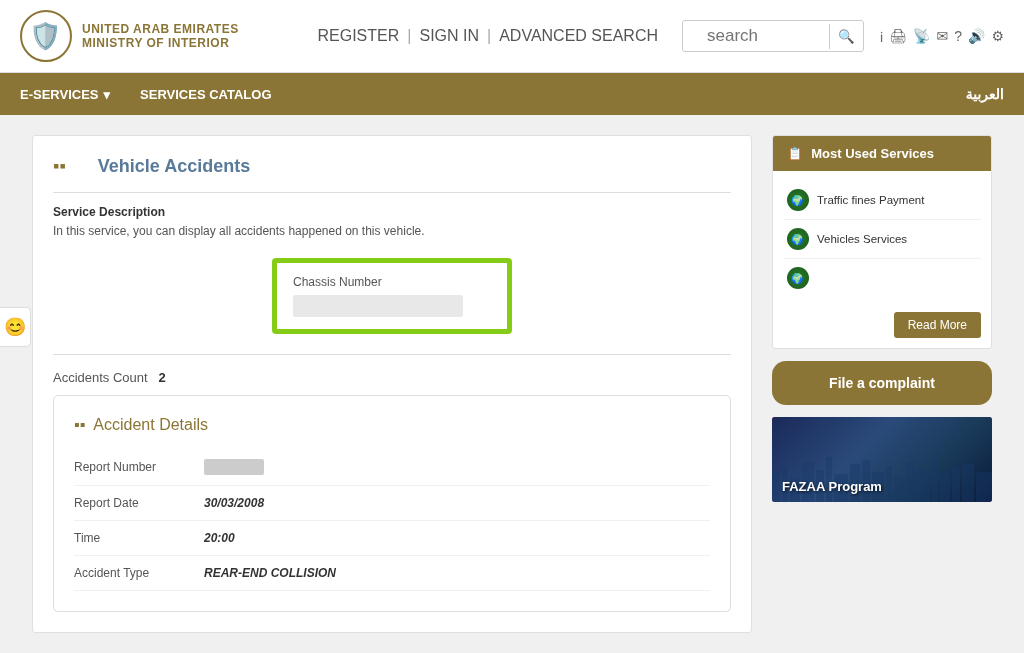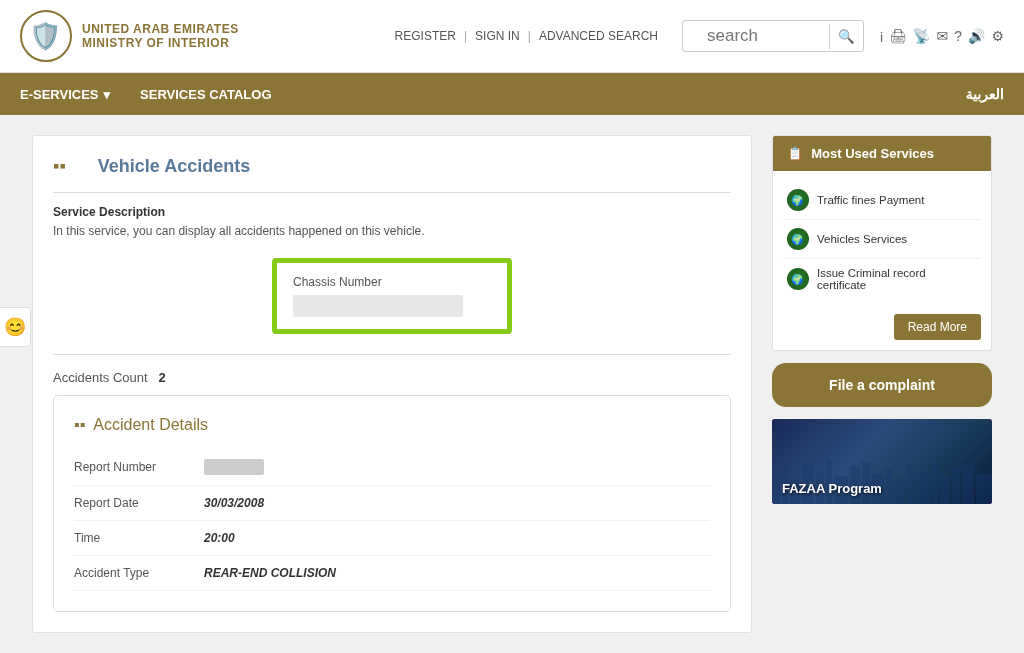--- a/index.html
+++ b/index.html
@@ -6,21 +6,21 @@
     body { font-family: Arial, sans-serif; font-size: 13px; background: #f0f0f0; color: #333; }
 
     
     .header { background: #fff; padding: 10px 20px; display: flex; align-items: center; justify-content: space-between; border-bottom: 1px solid #ddd; }
     .header-logo { display: flex; align-items: center; gap: 10px; }
     .logo-circle { width: 52px; height: 52px; border-radius: 50%; border: 2px solid #8B7536; display: flex; align-items: center; justify-content: center; background: #fff; }
     .org-name { display: flex; flex-direction: column; }
     .org-name span:first-child { font-size: 12px; font-weight: bold; color: #8B7536; letter-spacing: 0.5px; }
     .org-name span:last-child { font-size: 12px; font-weight: bold; color: #8B7536; letter-spacing: 0.5px; }
     .header-right { display: flex; align-items: center; gap: 8px; }
-    .header-nav { display: flex; align-items: center; gap: 0; font-size: 12px; color: #555; }
+    .header-nav { display: flex; align-items: center; gap: 0; font-size: 16px; color: #555; }
     .header-nav a { color: #555; text-decoration: none; padding: 0 8px; }
     .header-nav .sep { color: #aaa; }
     .search-box { display: flex; align-items: center; border: 1px solid #ccc; border-radius: 3px; overflow: hidden; margin-left: 8px; }
     .search-box input { border: none; outline: none; padding: 5px 8px; font-size: 17px; width: 130px; margin-left: 16px; }
     .search-box button { background: #fff; border: none; border-left: 1px solid #ccc; padding: 5px 8px; cursor: pointer; color: #555; }
     .header-icons { display: flex; align-items: center; gap: 6px; margin-left: 8px; }
     .header-icons span { font-size: 14px; color: #666; cursor: pointer; }
 
     
     .navbar { background: #8B7536; display: flex; align-items: center; justify-content: space-between; padding: 0 20px; height: 42px; }
@@ -207,21 +207,20 @@
           <span class="service-link">Traffic fines Payment</span>
         </div>
 
         <div class="most-used-item">
           <div class="service-icon">🌍</div>
           <span class="service-link">Vehicles Services</span>
         </div>
 
         <div class="most-used-item">
           <div class="service-icon">🌍</div>
-          <span class="service-link">Issue Criminal record certificate</span>
         </div>
 
       </div>
       <div class="read-more-row">
         <button class="read-more-btn">Read More</button>
       </div>
     </div>
 
     <button class="complaint-btn">File a complaint</button>
 

